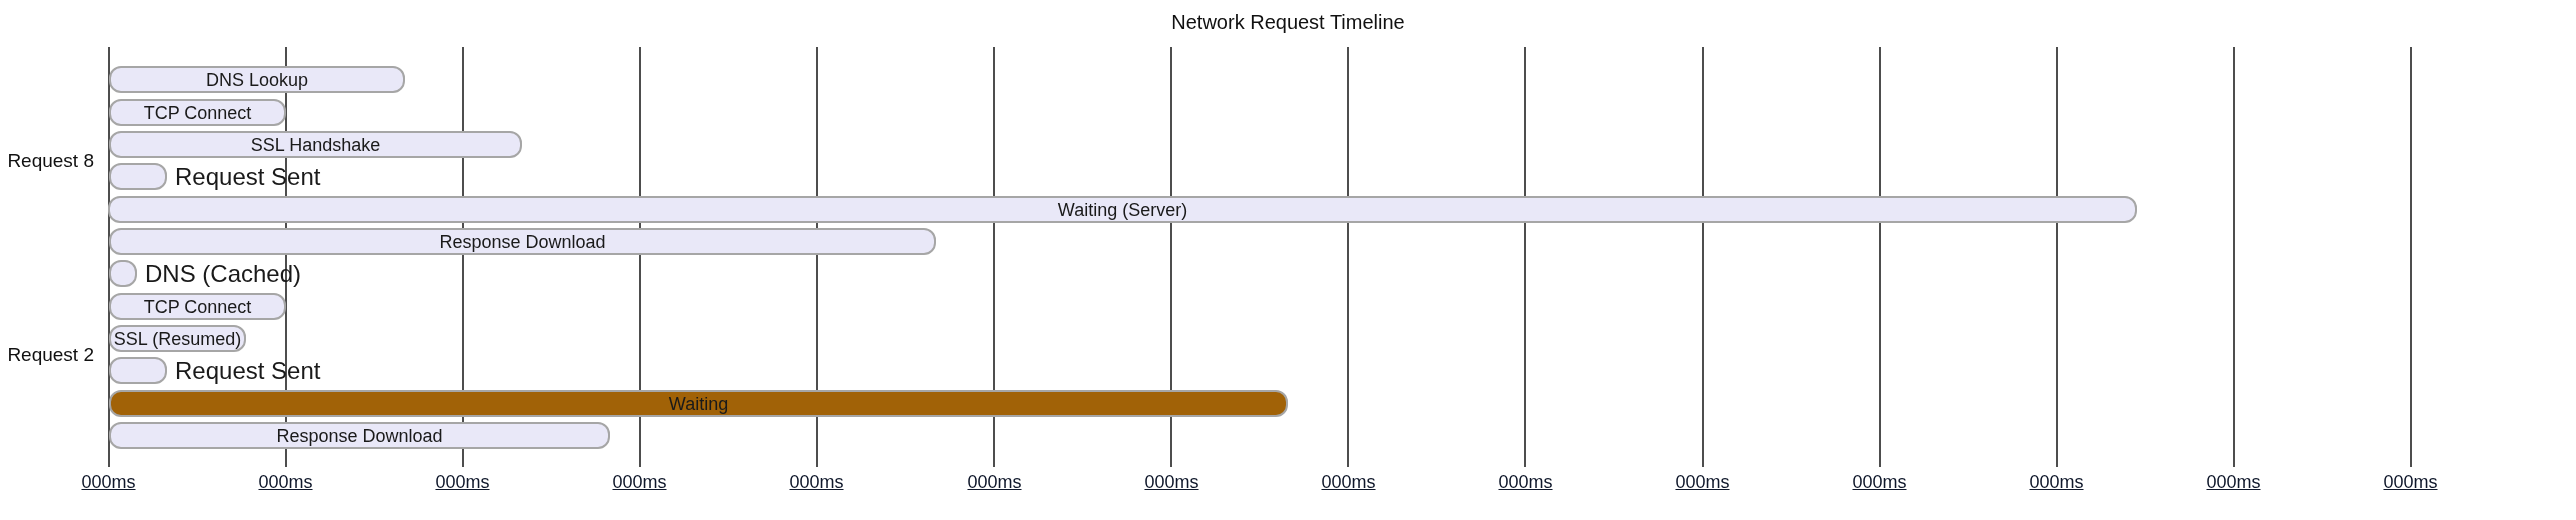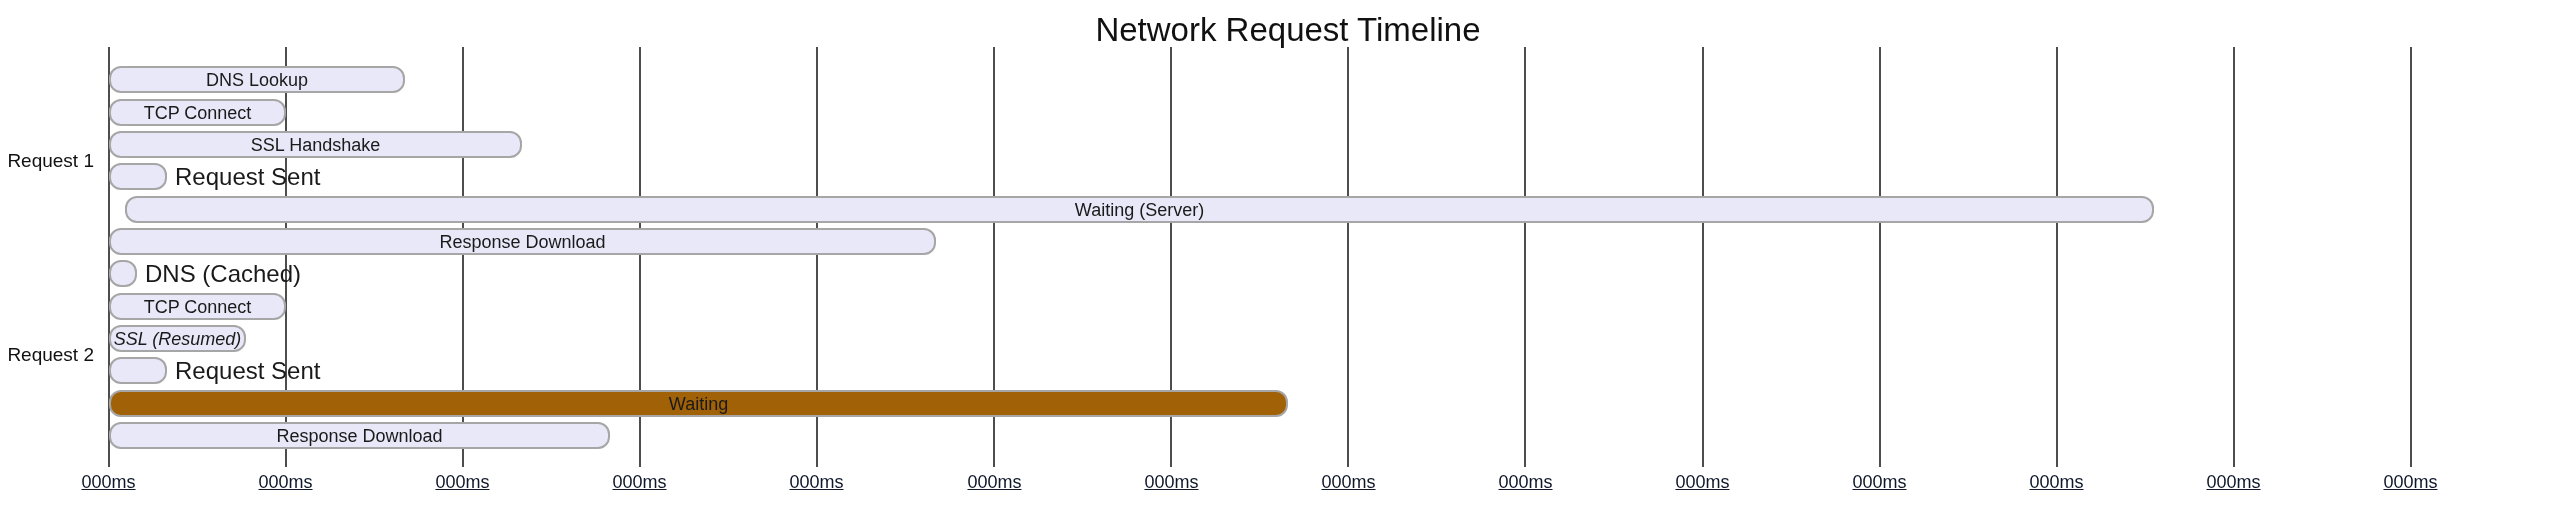--- a/index.html
+++ b/index.html
@@ -16,21 +16,21 @@
     width: 2576px;
     height: 521px;
     background: #ffffff;
   }
   .chart-title {
     position: absolute;
     top: 10.7px;
     left: 0;
     width: 100%;
     text-align: center;
-    font-size: 33px;
+    font-size: 20px;
     font-weight: normal;
     color: #111111;
     margin: 0;
   }
   .gridline {
     position: absolute;
     width: 2px;
     background: #4d4d4d;
   }
   .tick-label {
@@ -103,45 +103,45 @@
         <span class="phase-label-inside" style="color: rgb(26, 26, 26);">DNS Lookup</span>
       </div>
       <div class="phase-bar" style="left: 109px; top: 99px; width: 177px; background: rgb(233, 232, 248); border-color: rgb(166, 166, 166);">
         <span class="phase-label-inside" style="color: rgb(26, 26, 26);">TCP Connect</span>
       </div>
       <div class="phase-bar" style="left: 109px; top: 131px; width: 413px; background: rgb(233, 232, 248); border-color: rgb(166, 166, 166);">
         <span class="phase-label-inside" style="color: rgb(26, 26, 26);">SSL Handshake</span>
       </div>
       <span class="phase-label-outside" style="left: 175px; top: 163px; color: rgb(26, 26, 26);">Request Sent</span>
       <div class="phase-bar" style="left: 109px; top: 163px; width: 58px; background: rgb(233, 232, 248); border-color: rgb(166, 166, 166);"></div>
-      <div class="phase-bar" style="left: 125px; top: 196px; width: 2029px; background: rgb(233, 232, 248); border-color: rgb(166, 166, 166);">
+      <div class="phase-bar" style="left: 108px; top: 196px; width: 2029px; background: rgb(233, 232, 248); border-color: rgb(166, 166, 166);">
         <span class="phase-label-inside" style="color: rgb(26, 26, 26);">Waiting (Server)</span>
       </div>
       <div class="phase-bar" style="left: 109px; top: 228px; width: 827px; background: rgb(233, 232, 248); border-color: rgb(166, 166, 166);">
         <span class="phase-label-inside" style="color: rgb(26, 26, 26);">Response Download</span>
       </div>
       <span class="phase-label-outside" style="left: 145px; top: 260px; color: rgb(26, 26, 26);">DNS (Cached)</span>
       <div class="phase-bar" style="left: 109px; top: 260px; width: 28px; background: rgb(233, 232, 248); border-color: rgb(166, 166, 166);"></div>
       <div class="phase-bar" style="left: 109px; top: 293px; width: 177px; background: rgb(233, 232, 248); border-color: rgb(166, 166, 166);">
         <span class="phase-label-inside" style="color: rgb(26, 26, 26);">TCP Connect</span>
       </div>
-      <div class="phase-bar" style="left: 109px; top: 325px; width: 137px; background: rgb(233, 232, 248); border-color: rgb(166, 166, 166); font-style: italic;">
+      <div class="phase-bar" style="left: 109px; top: 325px; width: 137px; background: rgb(233, 232, 248); border-color: rgb(166, 166, 166);">
         <span class="phase-label-inside" style="color: rgb(26, 26, 26);">SSL (Resumed)</span>
       </div>
       <span class="phase-label-outside" style="left: 175px; top: 357px; color: rgb(26, 26, 26);">Request Sent</span>
       <div class="phase-bar" style="left: 109px; top: 357px; width: 58px; background: rgb(233, 232, 248); border-color: rgb(166, 166, 166);"></div>
       <div class="phase-bar" style="left: 109px; top: 390px; width: 1179px; background: #a16207; border-color: rgb(166, 166, 166);">
         <span class="phase-label-inside" style="color: rgb(26, 26, 26);">Waiting</span>
       </div>
       <div class="phase-bar" style="left: 109px; top: 422px; width: 501px; background: rgb(233, 232, 248); border-color: rgb(166, 166, 166);">
         <span class="phase-label-inside" style="color: rgb(26, 26, 26);">Response Download</span>
       </div>
     </div>
   <div id="labels-layer">
-      <div class="row-label" style="right: 2482px; top: 161px;">Request 1</div>
+      <div class="row-label" style="right: 2482px; top: 161px;">Request 8</div>
       <div class="row-label" style="right: 2482px; top: 355px; text-align: center;">Request 2</div>
     </div>
   <div id="axis-layer">
       <div class="tick-label" style="left: 55px; top: 472px;">000ms</div>
       <div class="tick-label" style="left: 232px; top: 472px;">000ms</div>
       <div class="tick-label" style="left: 409px; top: 472px;">000ms</div>
       <div class="tick-label" style="left: 586px; top: 472px;">000ms</div>
       <div class="tick-label" style="left: 763px; top: 472px;">000ms</div>
       <div class="tick-label" style="left: 941px; top: 472px;">000ms</div>
       <div class="tick-label" style="left: 1118px; top: 472px;">000ms</div>

